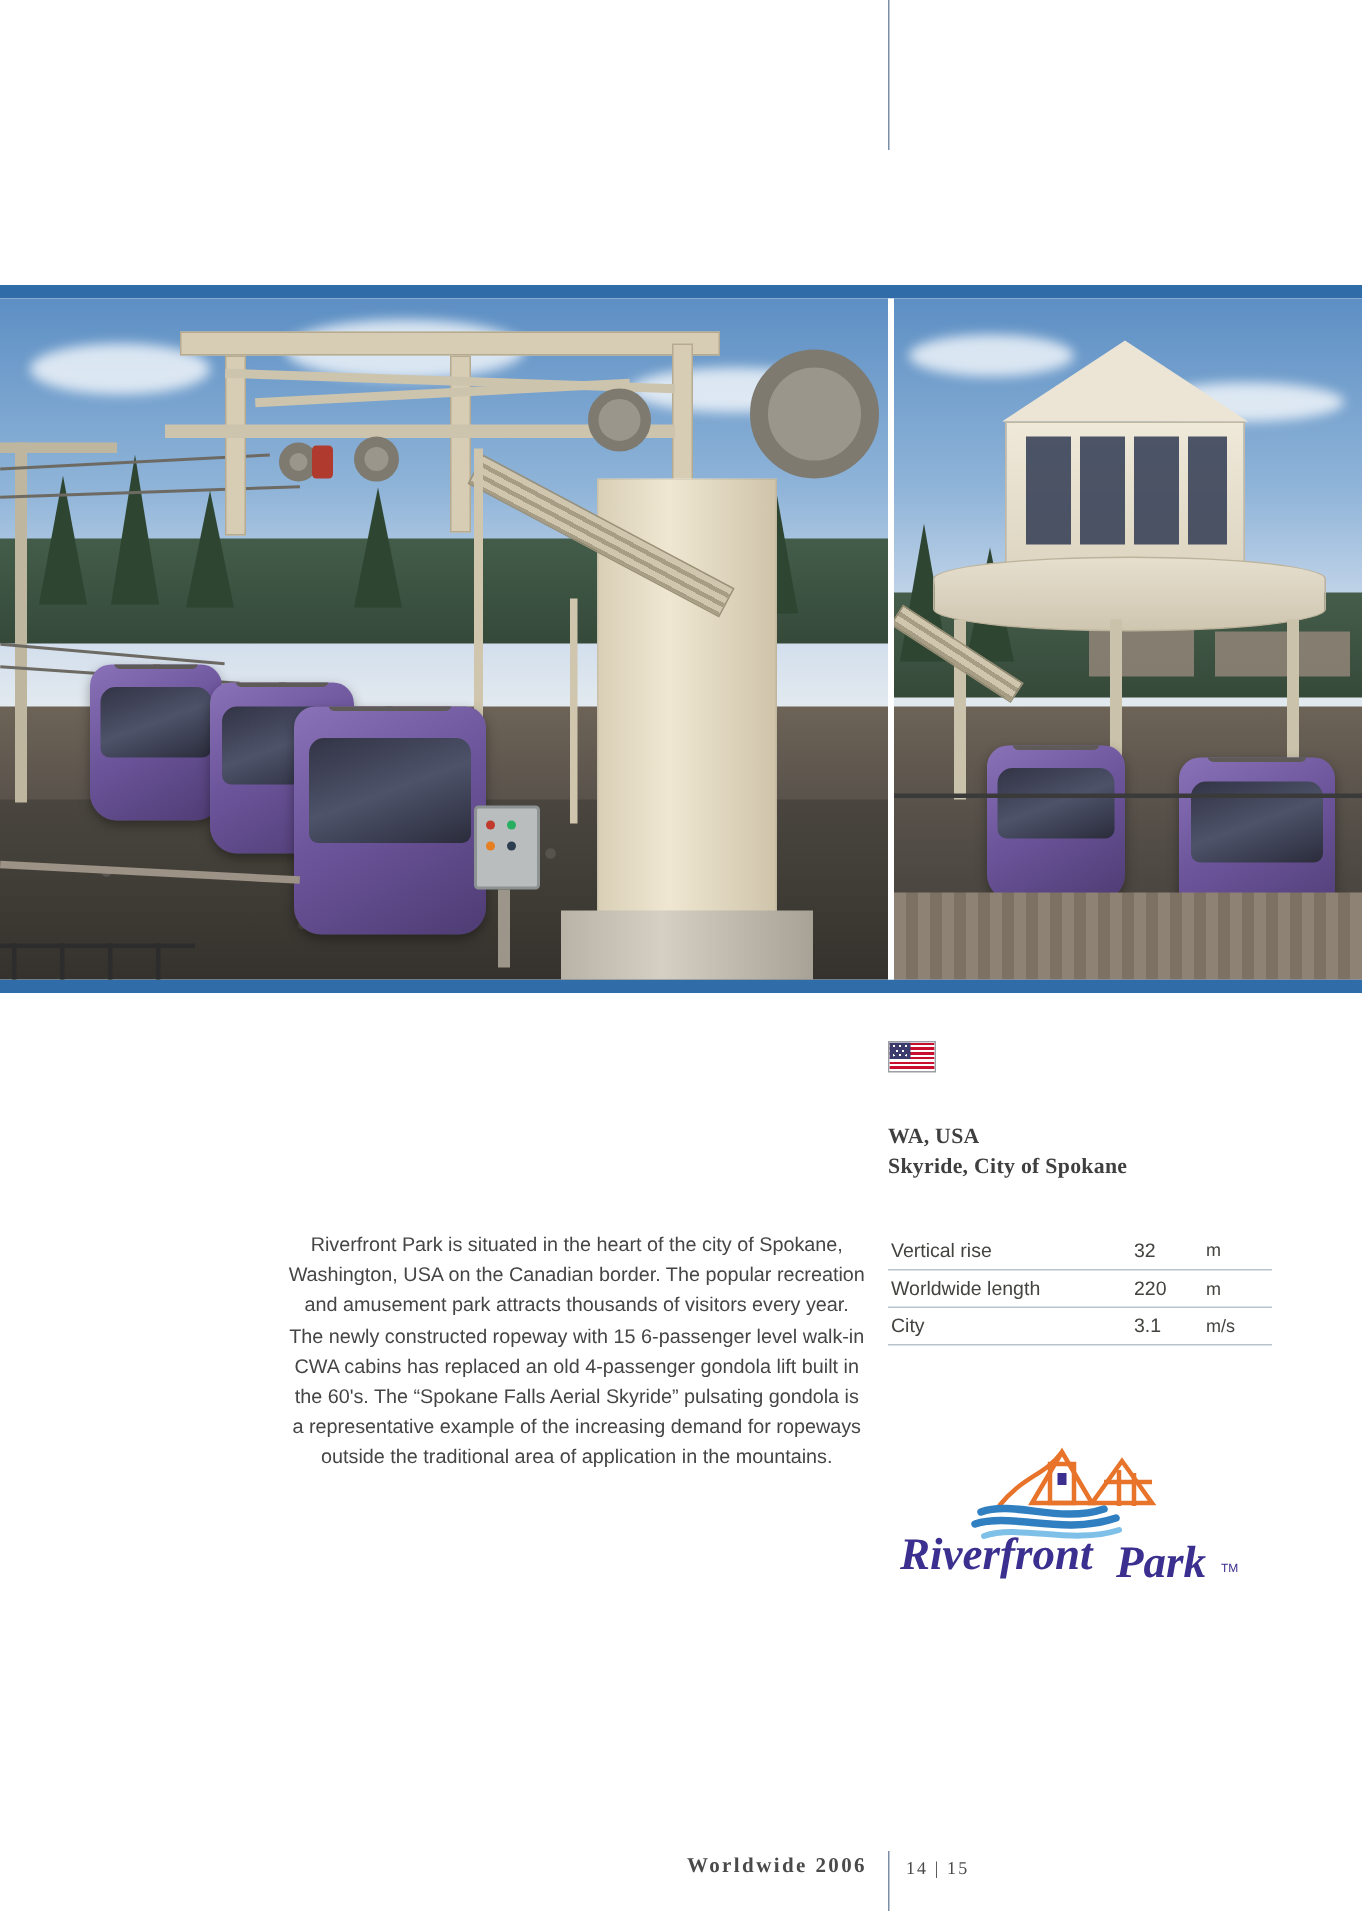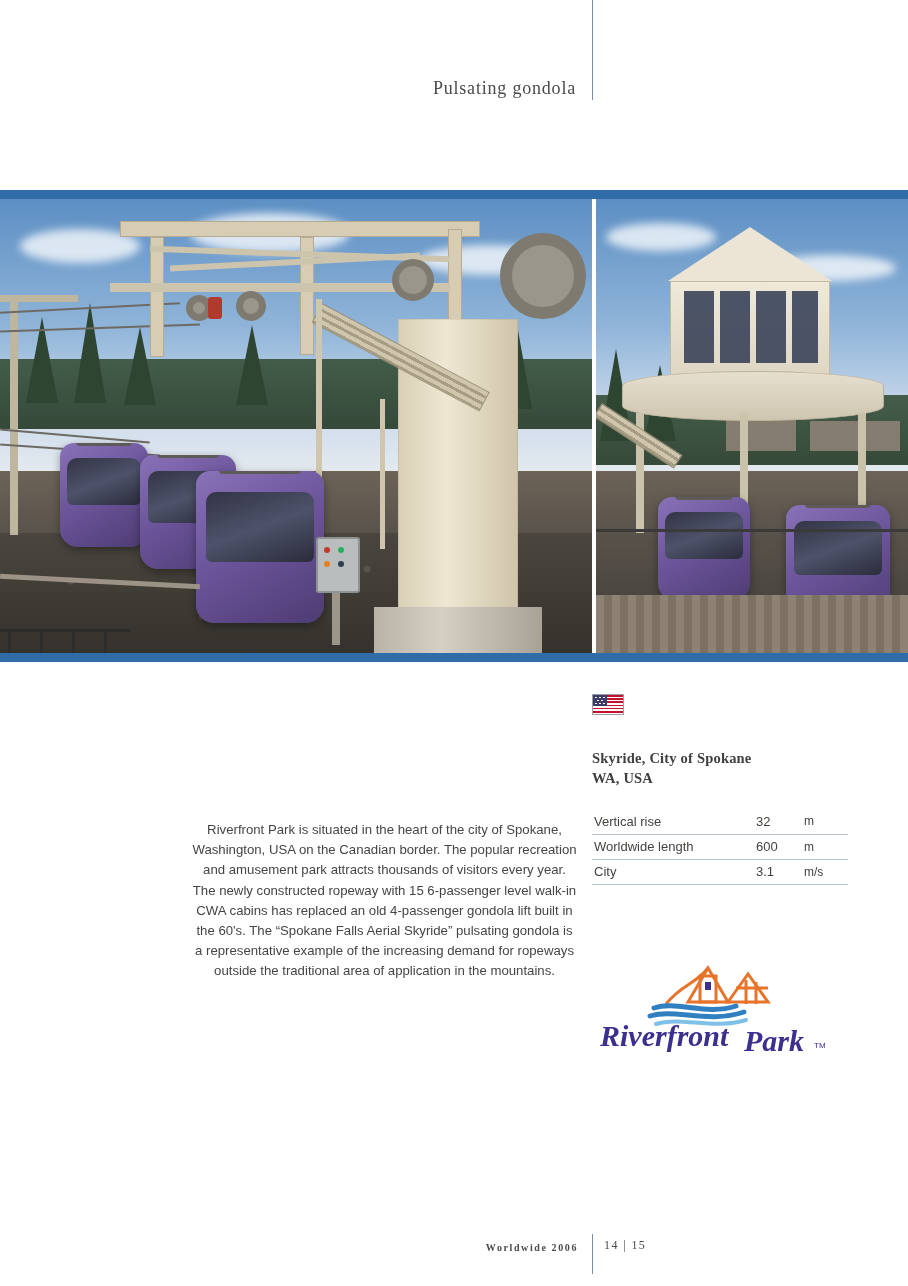--- a/index.html
+++ b/index.html
@@ -301,21 +301,21 @@
     font-weight: bold;
     font-size: 14.5px;
     line-height: 20px;
     color: #3f3f3f;
     letter-spacing: 0.2px;
   }
 
   .spec-table {
     position: absolute;
     left: 592px;
-    top: 147px;
+    top: 159px;
     width: 256px;
     border-collapse: collapse;
     font-size: 13px;
     color: #43433f;
   }
   .spec-table tr { height: 25px; }
   .spec-table td {
     border-bottom: 1px solid #b9c3cc;
     padding: 2px 0;
     vertical-align: middle;
@@ -361,41 +361,40 @@
     height: 40px;
     background: #7a8fa6;
   }
   .footer-left {
     position: absolute;
     left: 0;
     bottom: 21px;
     width: 578px;
     text-align: right;
     font-family: "Liberation Serif", serif;
-    font-size: 10px;
+    font-size: 14px;
     font-weight: bold;
     letter-spacing: 1.6px;
     color: #4a4a4a;
   }
   .footer-right {
     position: absolute;
     left: 604px;
     bottom: 21px;
     font-family: "Liberation Serif", serif;
     font-size: 12px;
     letter-spacing: 1.4px;
     color: #4a4a4a;
   }
 </style>
 </head>
 <body>
 
 <div class="page-header">
   <div class="header-rule"></div>
-  <div class="header-title">Pulsating gondola</div>
 </div>
 
 <div class="photo-band">
   <div class="band-bar top"></div>
   <div class="band-bar bottom"></div>
 
   <div class="photos">
 
     <div class="photo left">
       <div class="sky"></div>
@@ -525,34 +524,34 @@
 </div>
 
 <div class="content">
 
   <div class="flag">
     <span class="stripes"></span>
     <span class="canton"></span>
   </div>
 
   <div class="project-title">
+    <div>WA, USA</div>
     <div>Skyride, City of Spokane</div>
-    <div>WA, USA</div>
   </div>
 
   <table class="spec-table">
     <tbody>
       <tr>
         <td class="label">Vertical rise</td>
         <td class="value">32</td>
         <td class="unit">m</td>
       </tr>
       <tr>
         <td class="label">Worldwide length</td>
-        <td class="value">600</td>
+        <td class="value">220</td>
         <td class="unit">m</td>
       </tr>
       <tr>
         <td class="label">City</td>
         <td class="value">3.1</td>
         <td class="unit">m/s</td>
       </tr>
     </tbody>
   </table>
 

